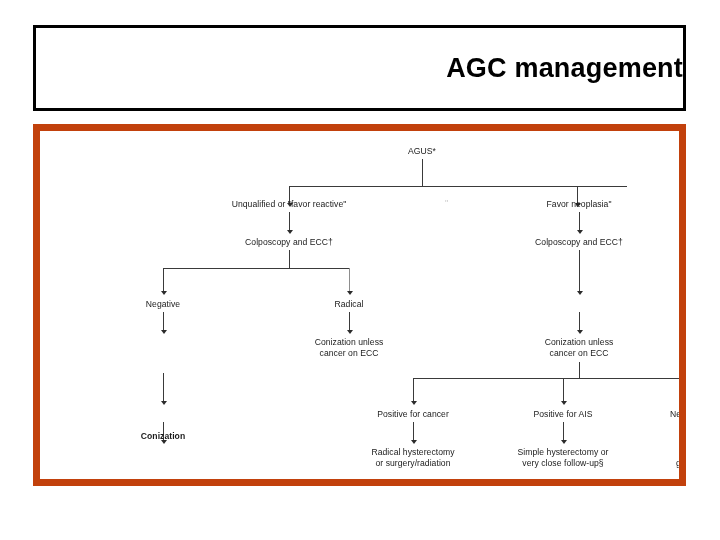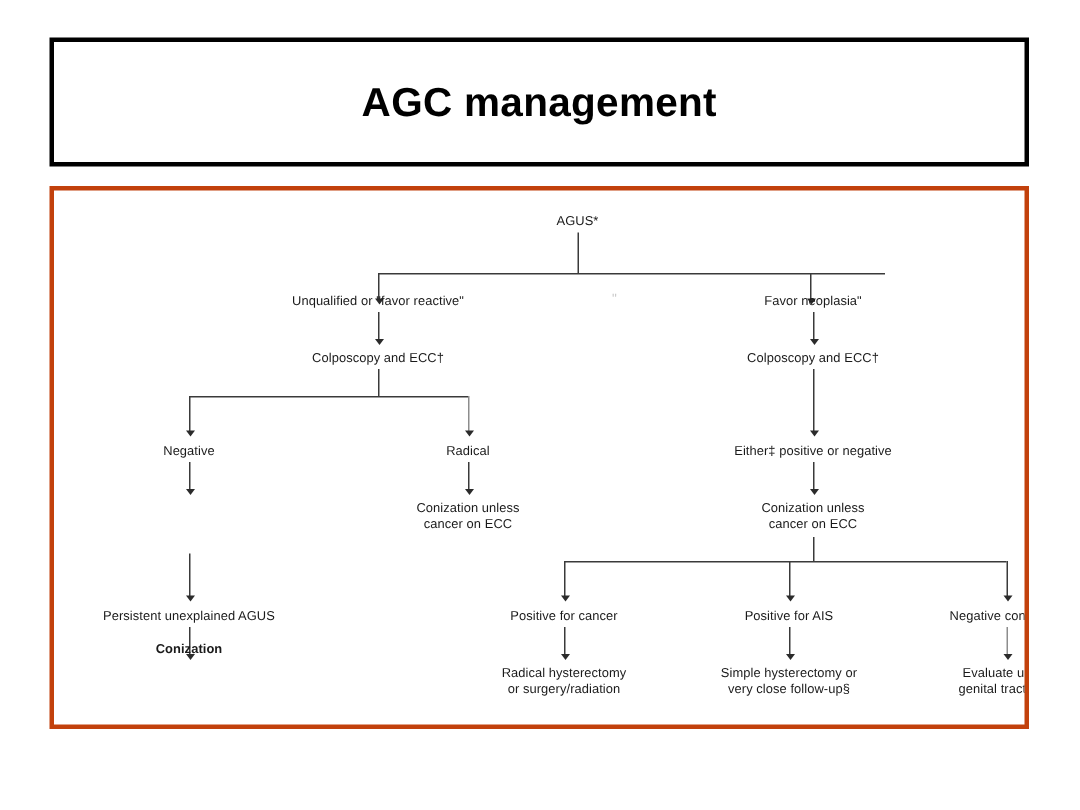--- a/index.html
+++ b/index.html
@@ -18,38 +18,39 @@
 
   
   #title-box {
     position: absolute;
     left: 33px; top: 25px;
     width: 653px; height: 86px;
     border: 3px solid #000000;
     background: #ffffff;
     display: flex;
     align-items: center;
-    justify-content: center;
+    justify-content: flex-end;
   }
   #title-text {
     font-size: 27px;
     font-weight: bold;
     color: #000000;
     letter-spacing: 0.2px;
     text-align: center;
     font-family: "Liberation Sans", sans-serif;
   }
 
   
   #figure-box {
     position: absolute;
     left: 33px; top: 124px;
     width: 653px; height: 362px;
-    border: 3px solid #c2410c;
+    border: 7px solid #c2410c;
     background: #ffffff;
+    padding-left: 33px;
   }
   #figure-inner {
     position: relative;
     width: 100%; height: 100%;
     overflow: hidden;
   }
 
   
   .node {
     position: absolute;
@@ -134,21 +135,20 @@
       <div class="vline" style="left:90px; top:137px; height:24px;"></div>
       <div class="arrow" style="left:90.5px; top:160px;"></div>
       <div class="vline faint" style="left:276px; top:137px; height:24px;"></div>
       <div class="arrow" style="left:276.5px; top:160px;"></div>
 
       <div class="vline" style="left:506px; top:119px; height:42px;"></div>
       <div class="arrow" style="left:506.5px; top:160px;"></div>
 
       <div class="node centered" style="left:90px; top:168px; width:120px;">Negative</div>
       <div class="node centered" style="left:276px; top:168px; width:120px;">Radical</div>
-      <div class="node centered" style="left:506px; top:168px; width:190px;">Either‡ positive or negative</div>
 
       <div class="vline" style="left:90px; top:181px; height:19px;"></div>
       <div class="arrow" style="left:90.5px; top:199px;"></div>
       <div class="vline" style="left:276px; top:181px; height:19px;"></div>
       <div class="arrow" style="left:276.5px; top:199px;"></div>
       <div class="vline" style="left:506px; top:181px; height:19px;"></div>
       <div class="arrow" style="left:506.5px; top:199px;"></div>
 
       <div class="node centered" style="left:276px; top:206px; width:140px;">Conization unless
 cancer on ECC</div>
@@ -160,21 +160,20 @@
 
       <div class="vline" style="left:506px; top:231px; height:16px;"></div>
       <div class="hline" style="left:340px; top:247px; width:295px;"></div>
       <div class="vline" style="left:340px; top:247px; height:24px;"></div>
       <div class="arrow" style="left:340.5px; top:270px;"></div>
       <div class="vline" style="left:490px; top:247px; height:24px;"></div>
       <div class="arrow" style="left:490.5px; top:270px;"></div>
       <div class="vline" style="left:635px; top:247px; height:24px;"></div>
       <div class="arrow" style="left:635.5px; top:270px;"></div>
 
-      <div class="node centered" style="left:90px; top:278px; width:210px;">Persistent unexplained AGUS</div>
       <div class="node centered" style="left:340px; top:278px; width:140px;">Positive for cancer</div>
       <div class="node centered" style="left:490px; top:278px; width:130px;">Positive for AIS</div>
       <div class="node centered" style="left:635px; top:278px; width:140px;">Negative conization</div>
 
       <div class="vline" style="left:90px; top:291px; height:19px;"></div>
       <div class="arrow" style="left:90.5px; top:309px;"></div>
       <div class="vline" style="left:340px; top:291px; height:19px;"></div>
       <div class="arrow" style="left:340.5px; top:309px;"></div>
       <div class="vline" style="left:490px; top:291px; height:19px;"></div>
       <div class="arrow" style="left:490.5px; top:309px;"></div>

